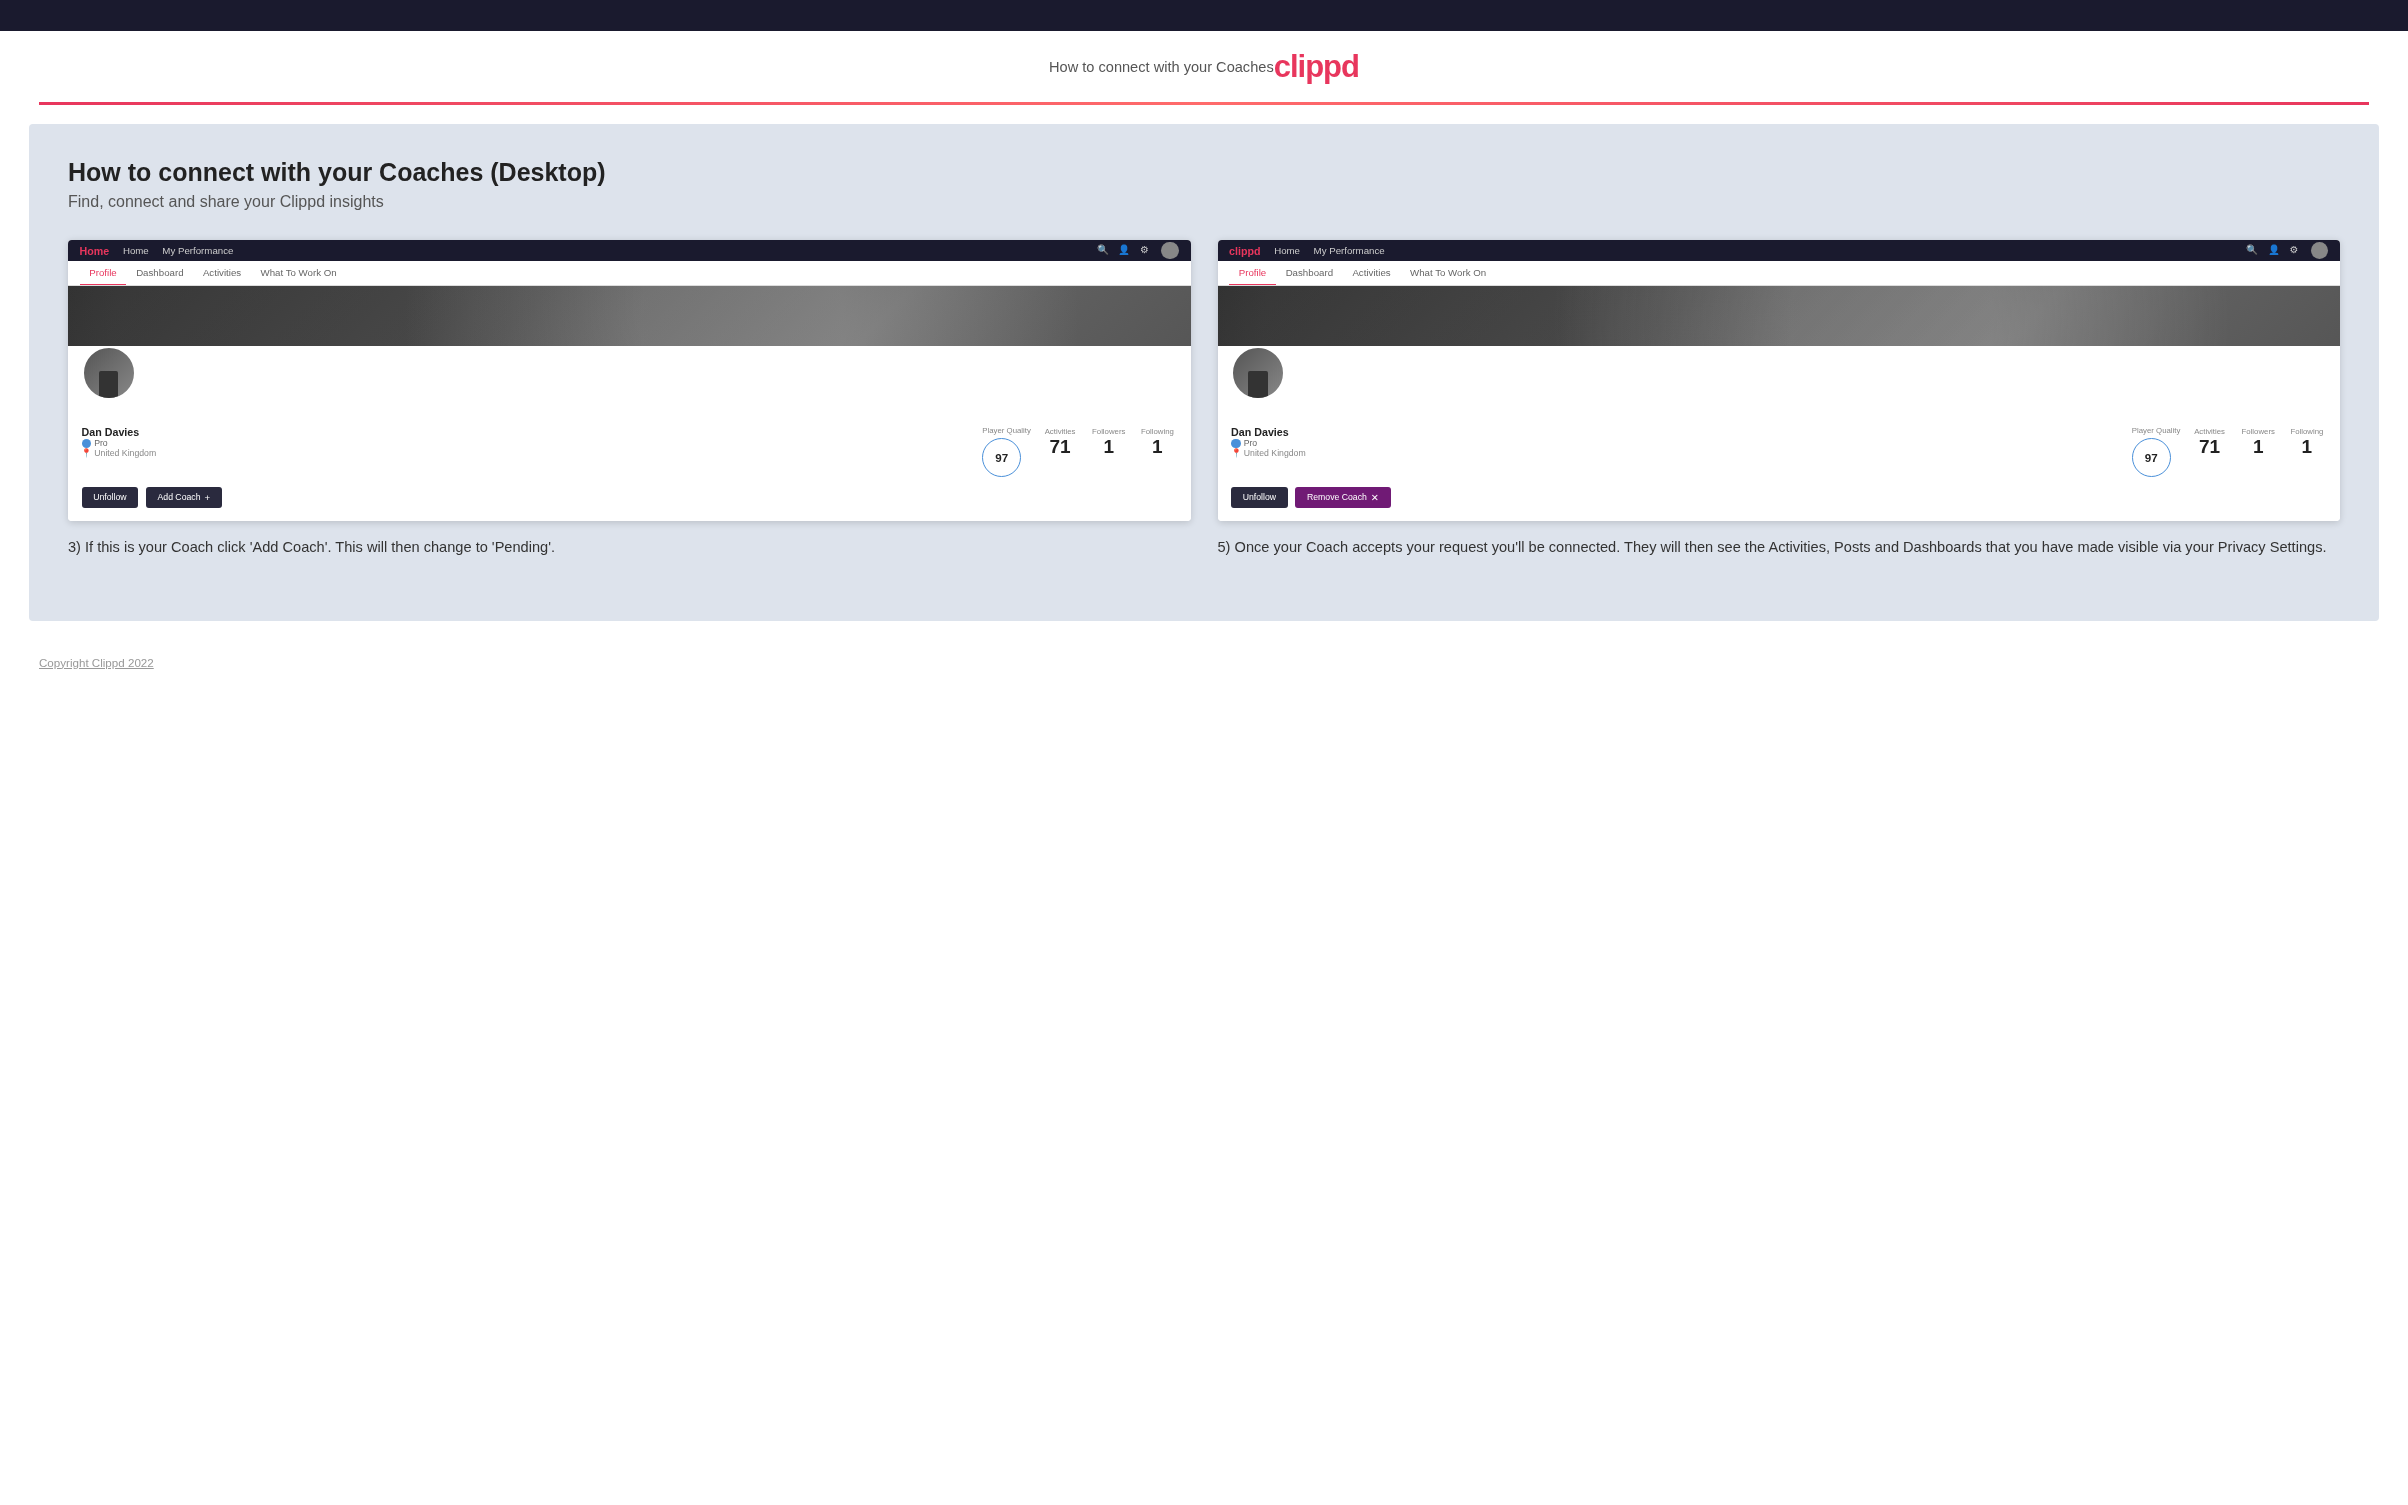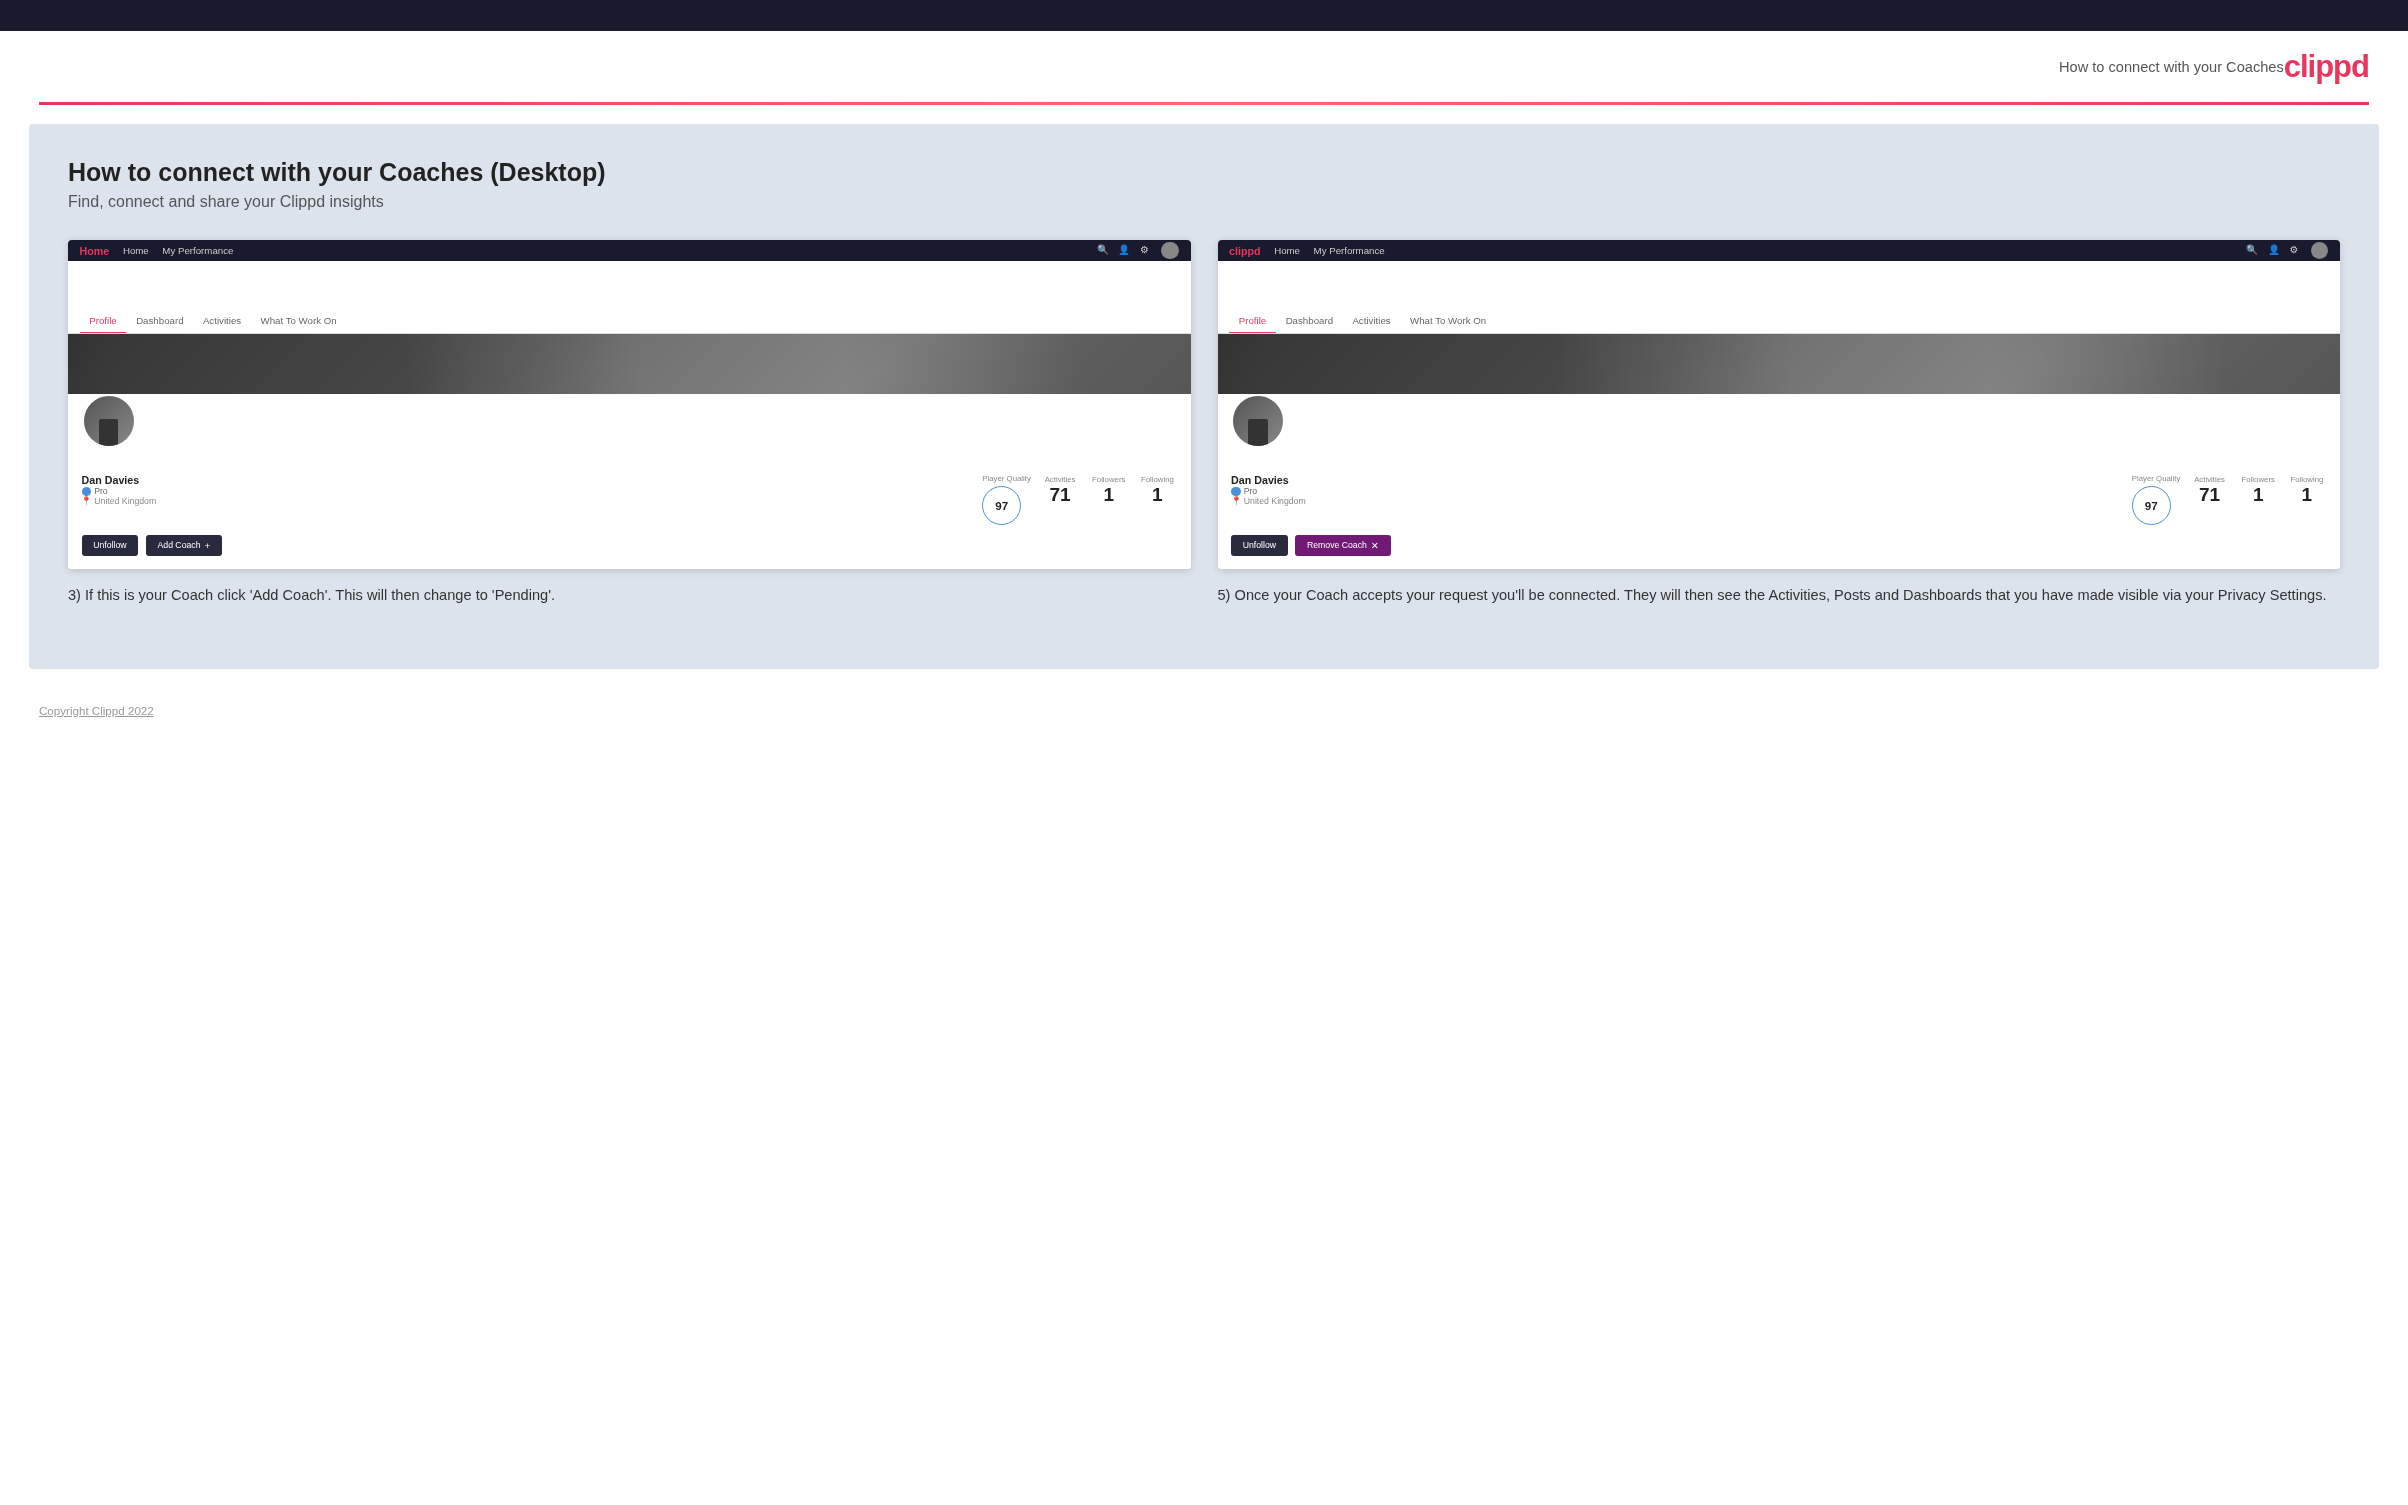--- a/index.html
+++ b/index.html
@@ -10,21 +10,21 @@
     }
 
     .top-bar {
       background: #1a1a2e;
       height: 31px;
     }
 
     .header {
       display: flex;
       align-items: center;
-      justify-content: flex-end;
+      justify-content: center;
       padding: 17.5px 39px;
       background: #fff;
     }
 
     .header-title {
       font-size: 14.6px;
       color: #555;
     }
 
     .clippd-logo {
@@ -126,21 +126,20 @@
       border-radius: 50%;
     }
 
     
     .mock-tabs {
       display: flex;
       gap: 0;
       padding: 0 11.6px;
       border-bottom: 1px solid #ddd;
       background: #fff;
-      margin-top: 48px;
     }
 
     .mock-tab {
       font-size: 9.7px;
       color: #666;
       padding: 5.8px 9.7px;
       cursor: pointer;
       border-bottom: 1.9px solid transparent;
     }
 

